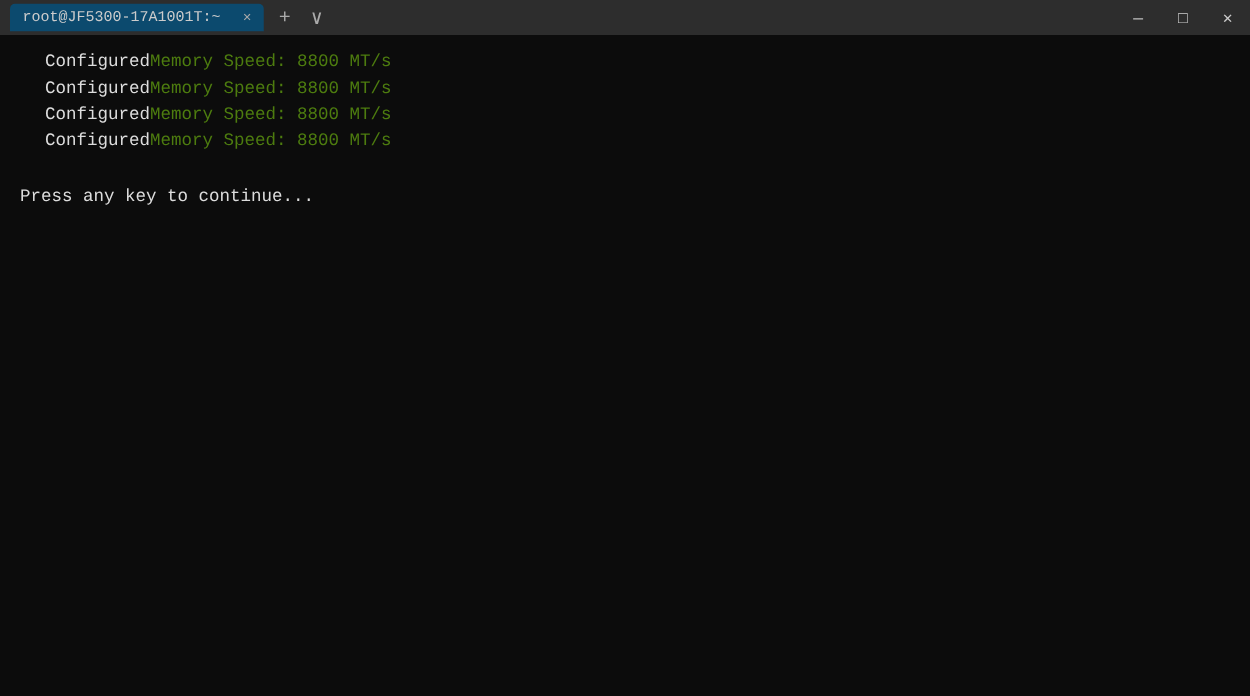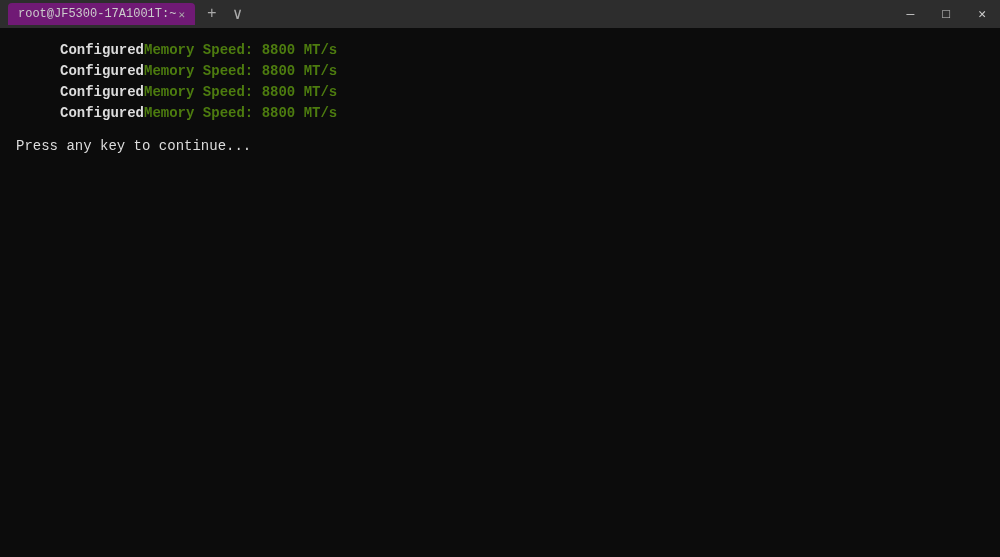--- a/index.html
+++ b/index.html
@@ -27,26 +27,26 @@
 
     .title-bar-left {
       display: flex;
       align-items: center;
       gap: 8px;
     }
 
     .title-tab {
       display: flex;
       align-items: center;
-      background: #701a75;
+      background: #0c4a6e;
       color: #cccccc;
       font-size: 12px;
       padding: 4px 10px;
       border-radius: 4px 4px 0 0;
-      gap: 2px;
+      gap: 18px;
       font-family: Liberation Mono, monospace;
     }
 
     .tab-close {
       color: #aaaaaa;
       font-size: 11px;
       cursor: pointer;
     }
 
     .new-tab-btn {
@@ -84,35 +84,34 @@
     }
 
     .line-cmd {
       color: #dddddd;
       margin-top: 8px;
       margin-bottom: 2px;
     }
 
     .line-result {
       display: flex;
-      margin-left: 44px;
-      font-weight: bold;
+      margin-left: 20px;
     }
 
     .result-label {
       color: #dddddd;
     }
 
     .result-value {
       color: #4d7c0f;
     }
 
     .line-press {
       color: #dddddd;
-      margin-top: 12px;
+      margin-top: 24px;
     }
   </style>
 </head>
 <body>
 
 <div class="title-bar">
   <div class="title-bar-left">
     <div class="title-tab">
       <span>root@JF5300-17A1001T:~</span>
       <span class="tab-close">✕</span>

